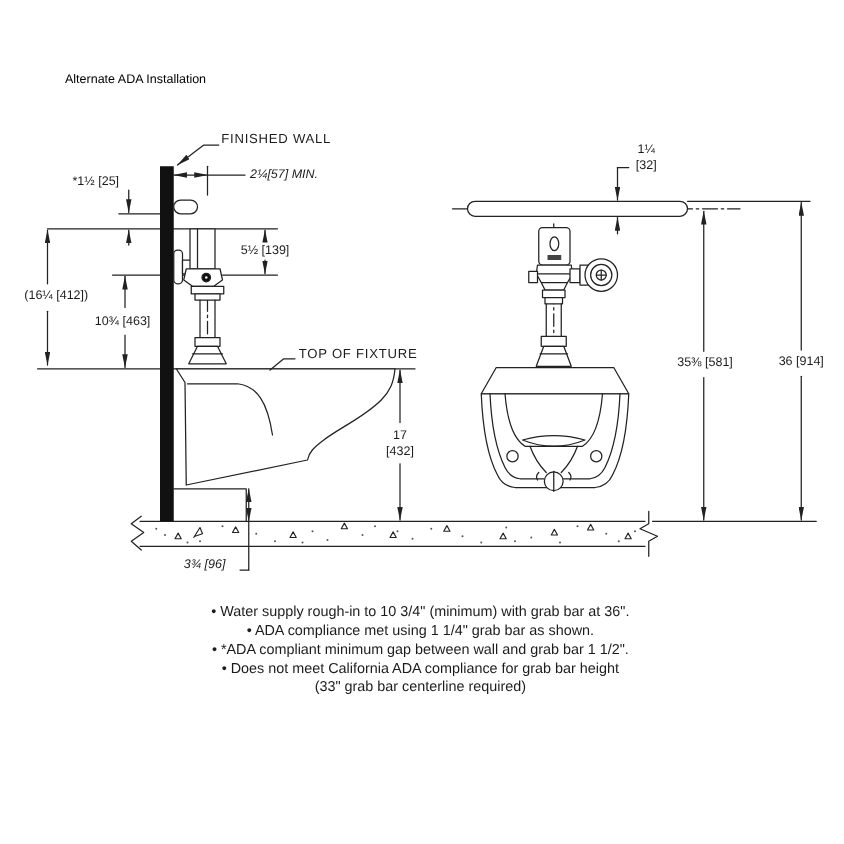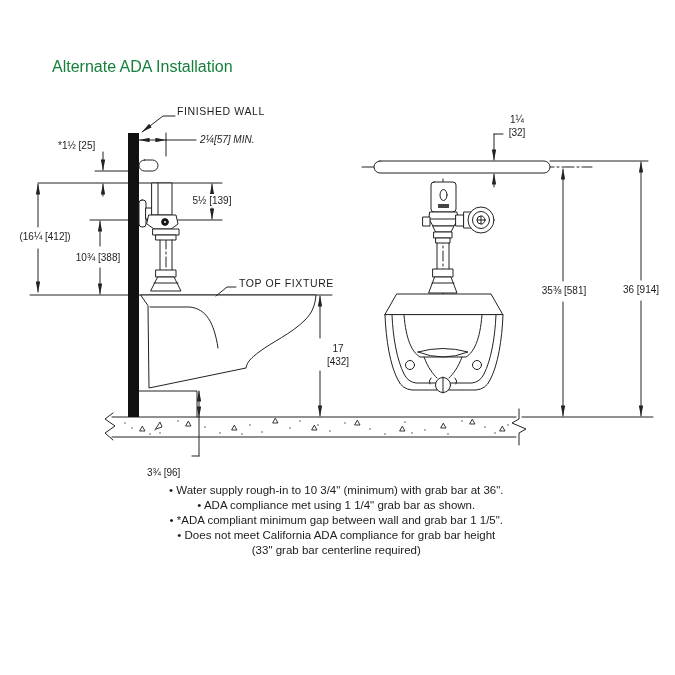--- a/index.html
+++ b/index.html
@@ -5,21 +5,21 @@
   html,body { margin:0; padding:0; background:#ffffff; }
   #canvas {
     position:relative; width:675px; height:675px; background:#ffffff;
     font-family:"Liberation Sans", sans-serif; color:#1c1c1c; overflow:hidden;
   }
   #linework { position:absolute; left:0; top:0; }
   .lbl { position:absolute; white-space:nowrap; font-size:10px; color:#1c1c1c; line-height:13px; }
   .lbl.small { font-size:10.5px; letter-spacing:0.6px; }
   .lbl.center { transform:translateX(-50%); text-align:center; }
   .lbl.onln { background:#ffffff; padding:0 3px; }
-  #title { position:absolute; left:52px; top:58px; font-size:16px; color:#15803d; }
+  #title { position:absolute; left:52px; top:58px; font-size:10px; color:#000000; }
   #notes { position:absolute; left:169px; top:483px; font-size:11.5px; line-height:15px; color:#1c1c1c;text-align:center; }
 </style>
 </head>
 <body>
 
 <div id="canvas">
 
   <svg id="linework" width="675" height="675" viewBox="0 0 675 675" fill="none" stroke="#222" stroke-width="1" stroke-linecap="round" stroke-linejoin="round">
     <defs>
       <marker id="ah" viewBox="0 0 11 4.4" refX="10.6" refY="2.2" markerWidth="11" markerHeight="4.4" orient="auto-start-reverse" markerUnits="userSpaceOnUse">
@@ -212,41 +212,41 @@
   <div class="lbl small" style="left:177px; top:105px;">FINISHED WALL</div>
 
   <div class="lbl" style="left:58px; top:139px;">*1½ [25]</div>
 
   <div class="lbl" style="left:200px; top:133px;font-style:italic;">2¼[57] MIN.</div>
 
   <div class="lbl center onln" style="left:212px; top:194px;">5½ [139]</div>
 
   <div class="lbl center onln" style="left:45px; top:230px;">(16¼ [412])</div>
 
-  <div class="lbl center onln" style="left:98px; top:251px;">10¾ [388]</div>
+  <div class="lbl center onln" style="left:98px; top:251px;">10¾ [463]</div>
 
   <div class="lbl small" style="left:239px; top:277px;">TOP OF FIXTURE</div>
 
-  <div class="lbl center onln" style="left:320px; top:342px;margin-left:18px;">
+  <div class="lbl center onln" style="left:320px; top:342px;">
     <div>17</div>
     <div>[432]</div>
   </div>
 
-  <div class="lbl" style="left:147px; top:466px;">3¾ [96]</div>
+  <div class="lbl" style="left:147px; top:445px;font-style:italic;">3¾ [96]</div>
 
   <div class="lbl center" style="left:517px; top:113px;">
     <div>1¼</div>
     <div>[32]</div>
   </div>
 
   <div class="lbl center onln" style="left:564px; top:284px;">35⅜ [581]</div>
 
   <div class="lbl center onln" style="left:641px; top:283px;">36 [914]</div>
 
   <div id="notes">
     <div>• Water supply rough-in to 10 3/4" (minimum) with grab bar at 36".</div>
     <div>• ADA compliance met using 1 1/4" grab bar as shown.</div>
-    <div>• *ADA compliant minimum gap between wall and grab bar 1 1/5".</div>
+    <div>• *ADA compliant minimum gap between wall and grab bar 1 1/2".</div>
     <div>• Does not meet California ADA compliance for grab bar height</div>
     <div>(33" grab bar centerline required)</div>
   </div>
 
 </div>
 
 </body></html>

